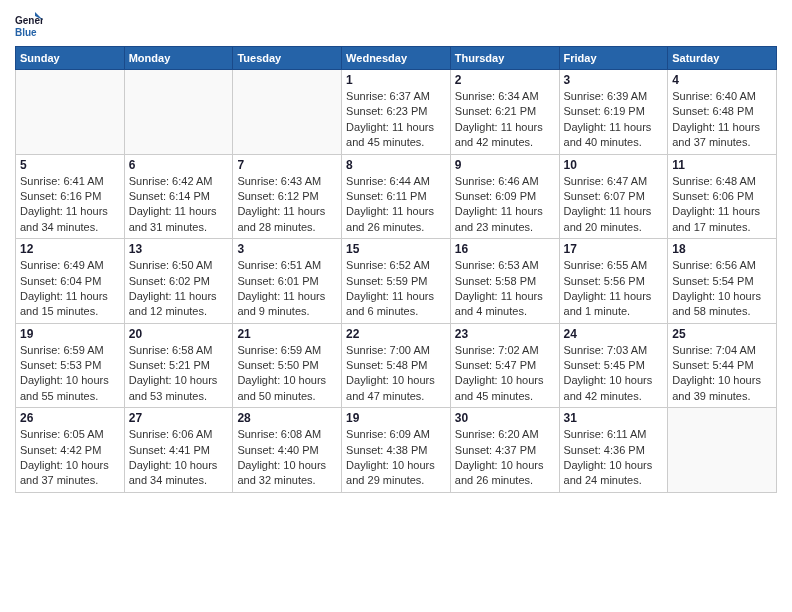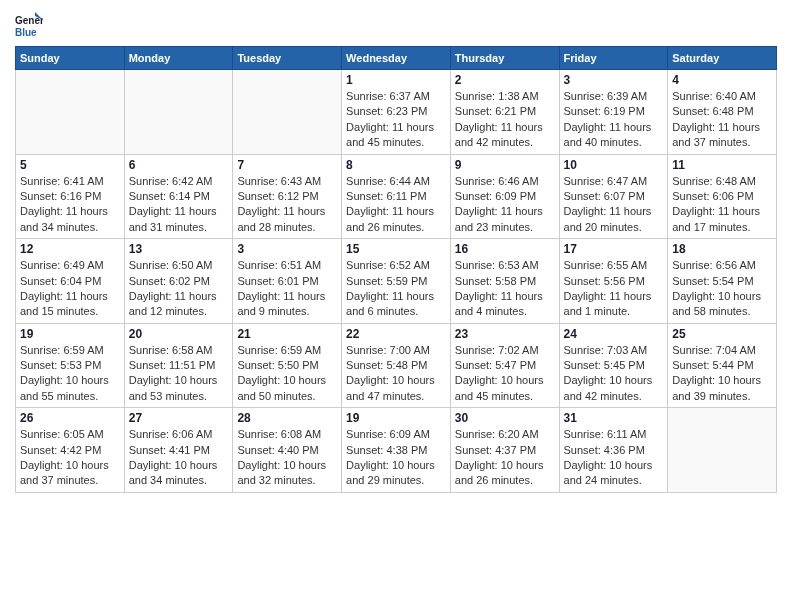--- a/index.html
+++ b/index.html
@@ -124,21 +124,21 @@
           <td class="empty"></td>
           <td class="empty"></td>
           <td>
             <div class="day-number">1</div>
             <div class="day-info">Sunrise: 6:37 AM
 Sunset: 6:23 PM
 Daylight: 11 hours and 45 minutes.</div>
           </td>
           <td>
             <div class="day-number">2</div>
-            <div class="day-info">Sunrise: 1:38 AM
+            <div class="day-info">Sunrise: 6:34 AM
 Sunset: 6:21 PM
 Daylight: 11 hours and 42 minutes.</div>
           </td>
           <td>
             <div class="day-number">3</div>
             <div class="day-info">Sunrise: 6:39 AM
 Sunset: 6:19 PM
 Daylight: 11 hours and 40 minutes.</div>
           </td>
           <td>
@@ -239,21 +239,21 @@
         <tr>
           <td>
             <div class="day-number">19</div>
             <div class="day-info">Sunrise: 6:59 AM
 Sunset: 5:53 PM
 Daylight: 10 hours and 55 minutes.</div>
           </td>
           <td>
             <div class="day-number">20</div>
             <div class="day-info">Sunrise: 6:58 AM
-Sunset: 11:51 PM
+Sunset: 5:21 PM
 Daylight: 10 hours and 53 minutes.</div>
           </td>
           <td>
             <div class="day-number">21</div>
             <div class="day-info">Sunrise: 6:59 AM
 Sunset: 5:50 PM
 Daylight: 10 hours and 50 minutes.</div>
           </td>
           <td>
             <div class="day-number">22</div>

